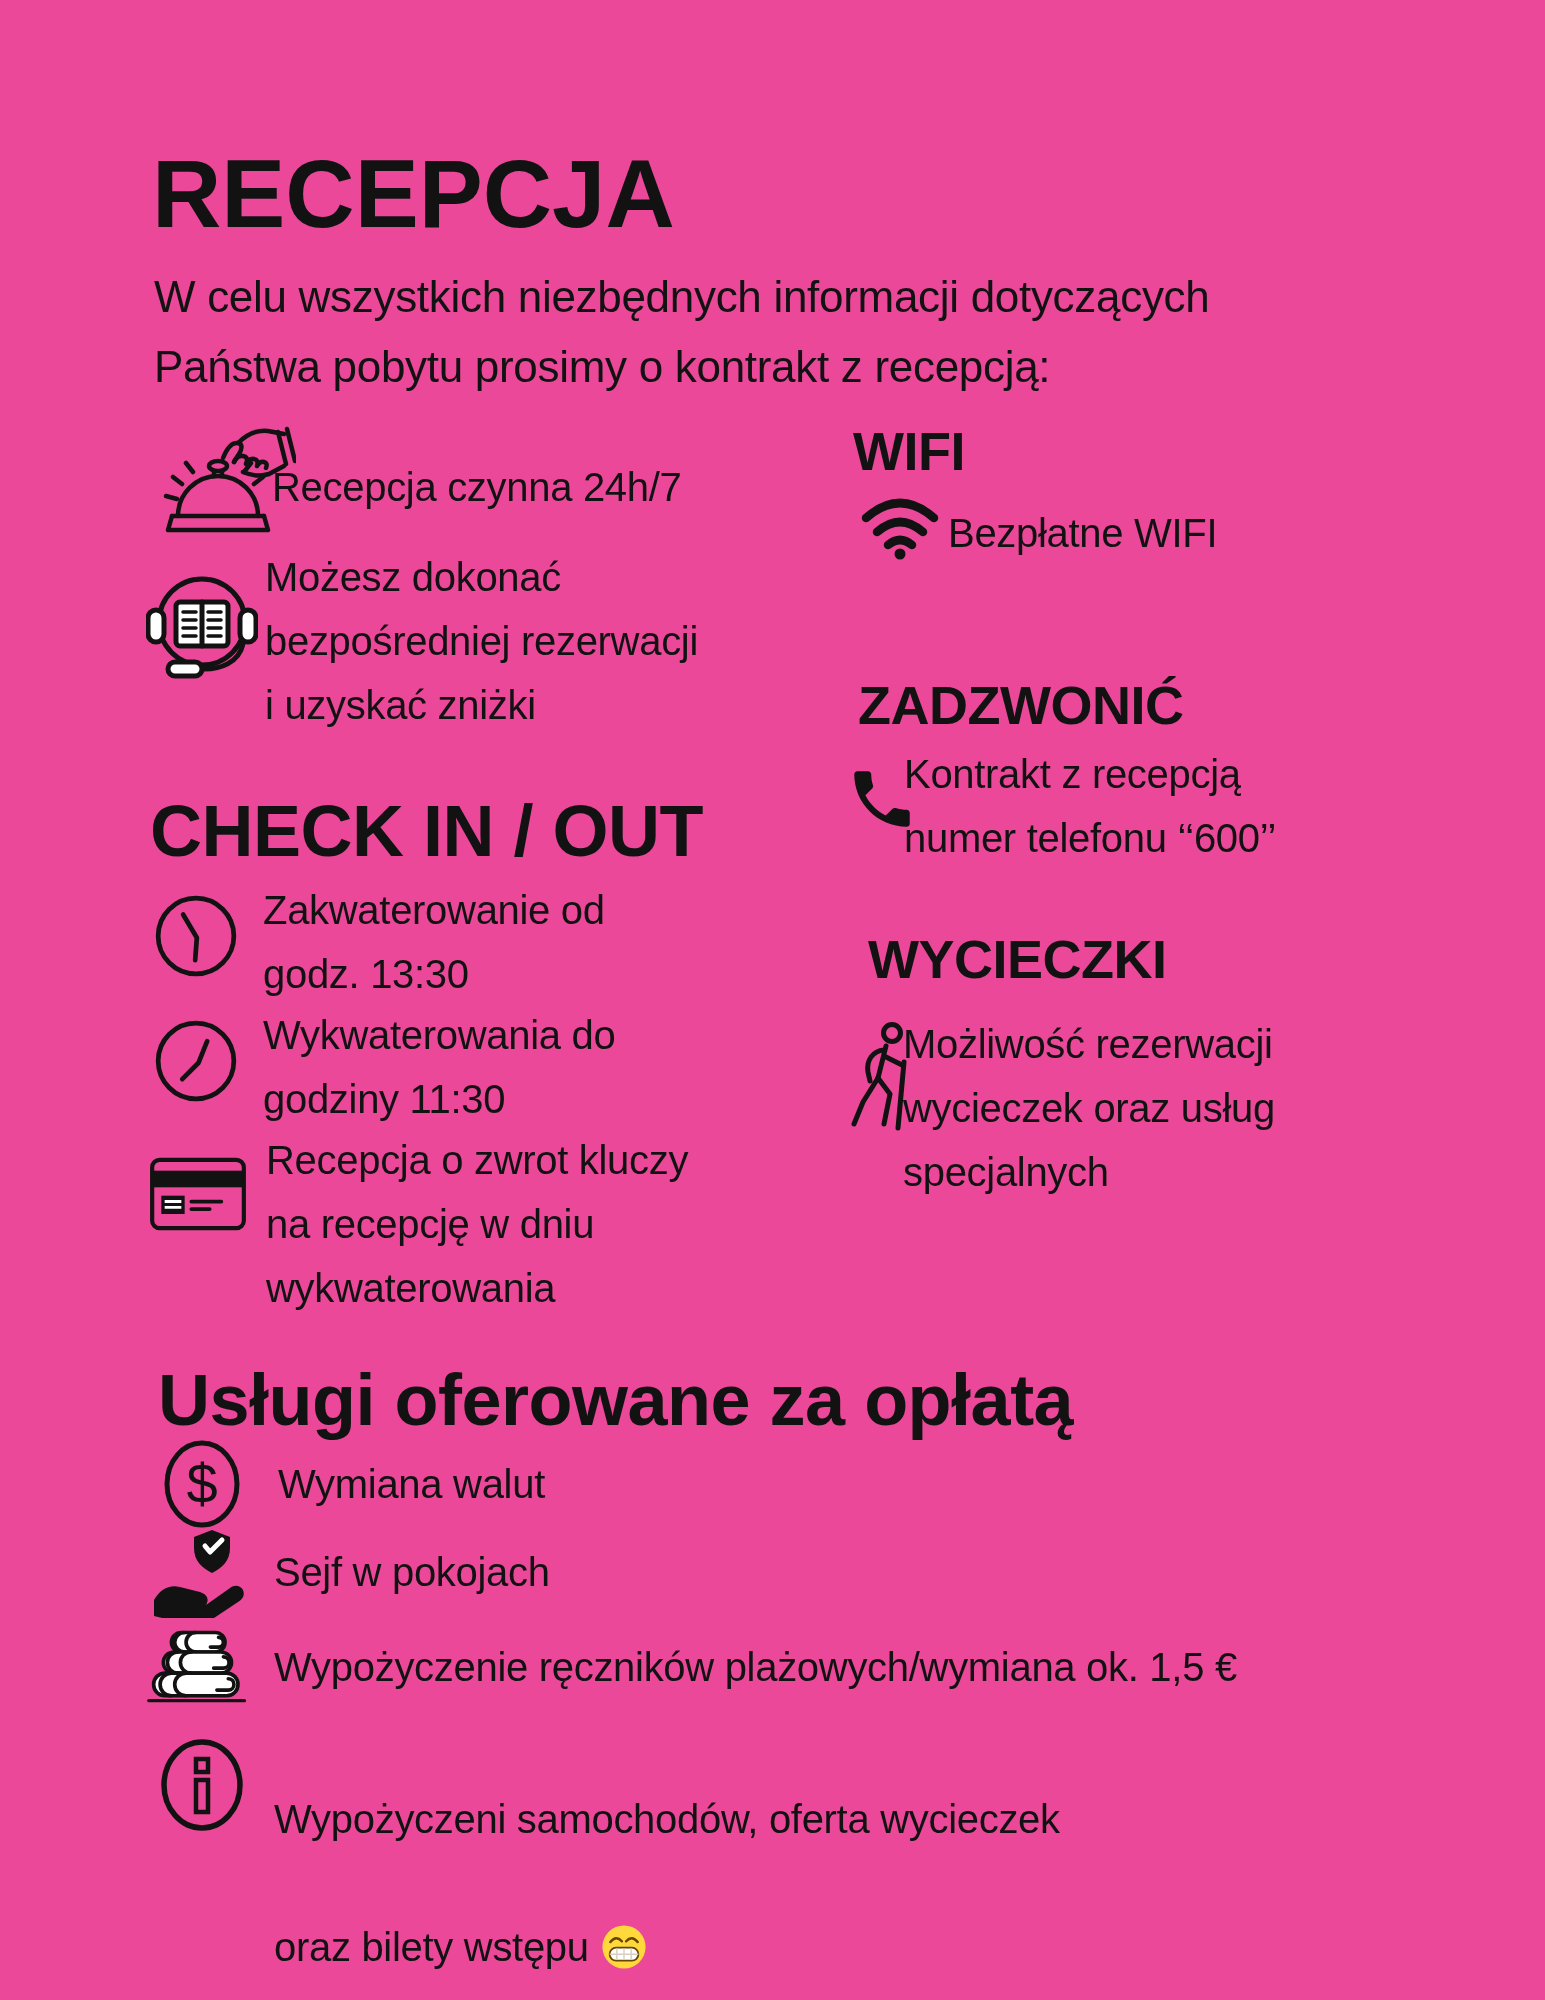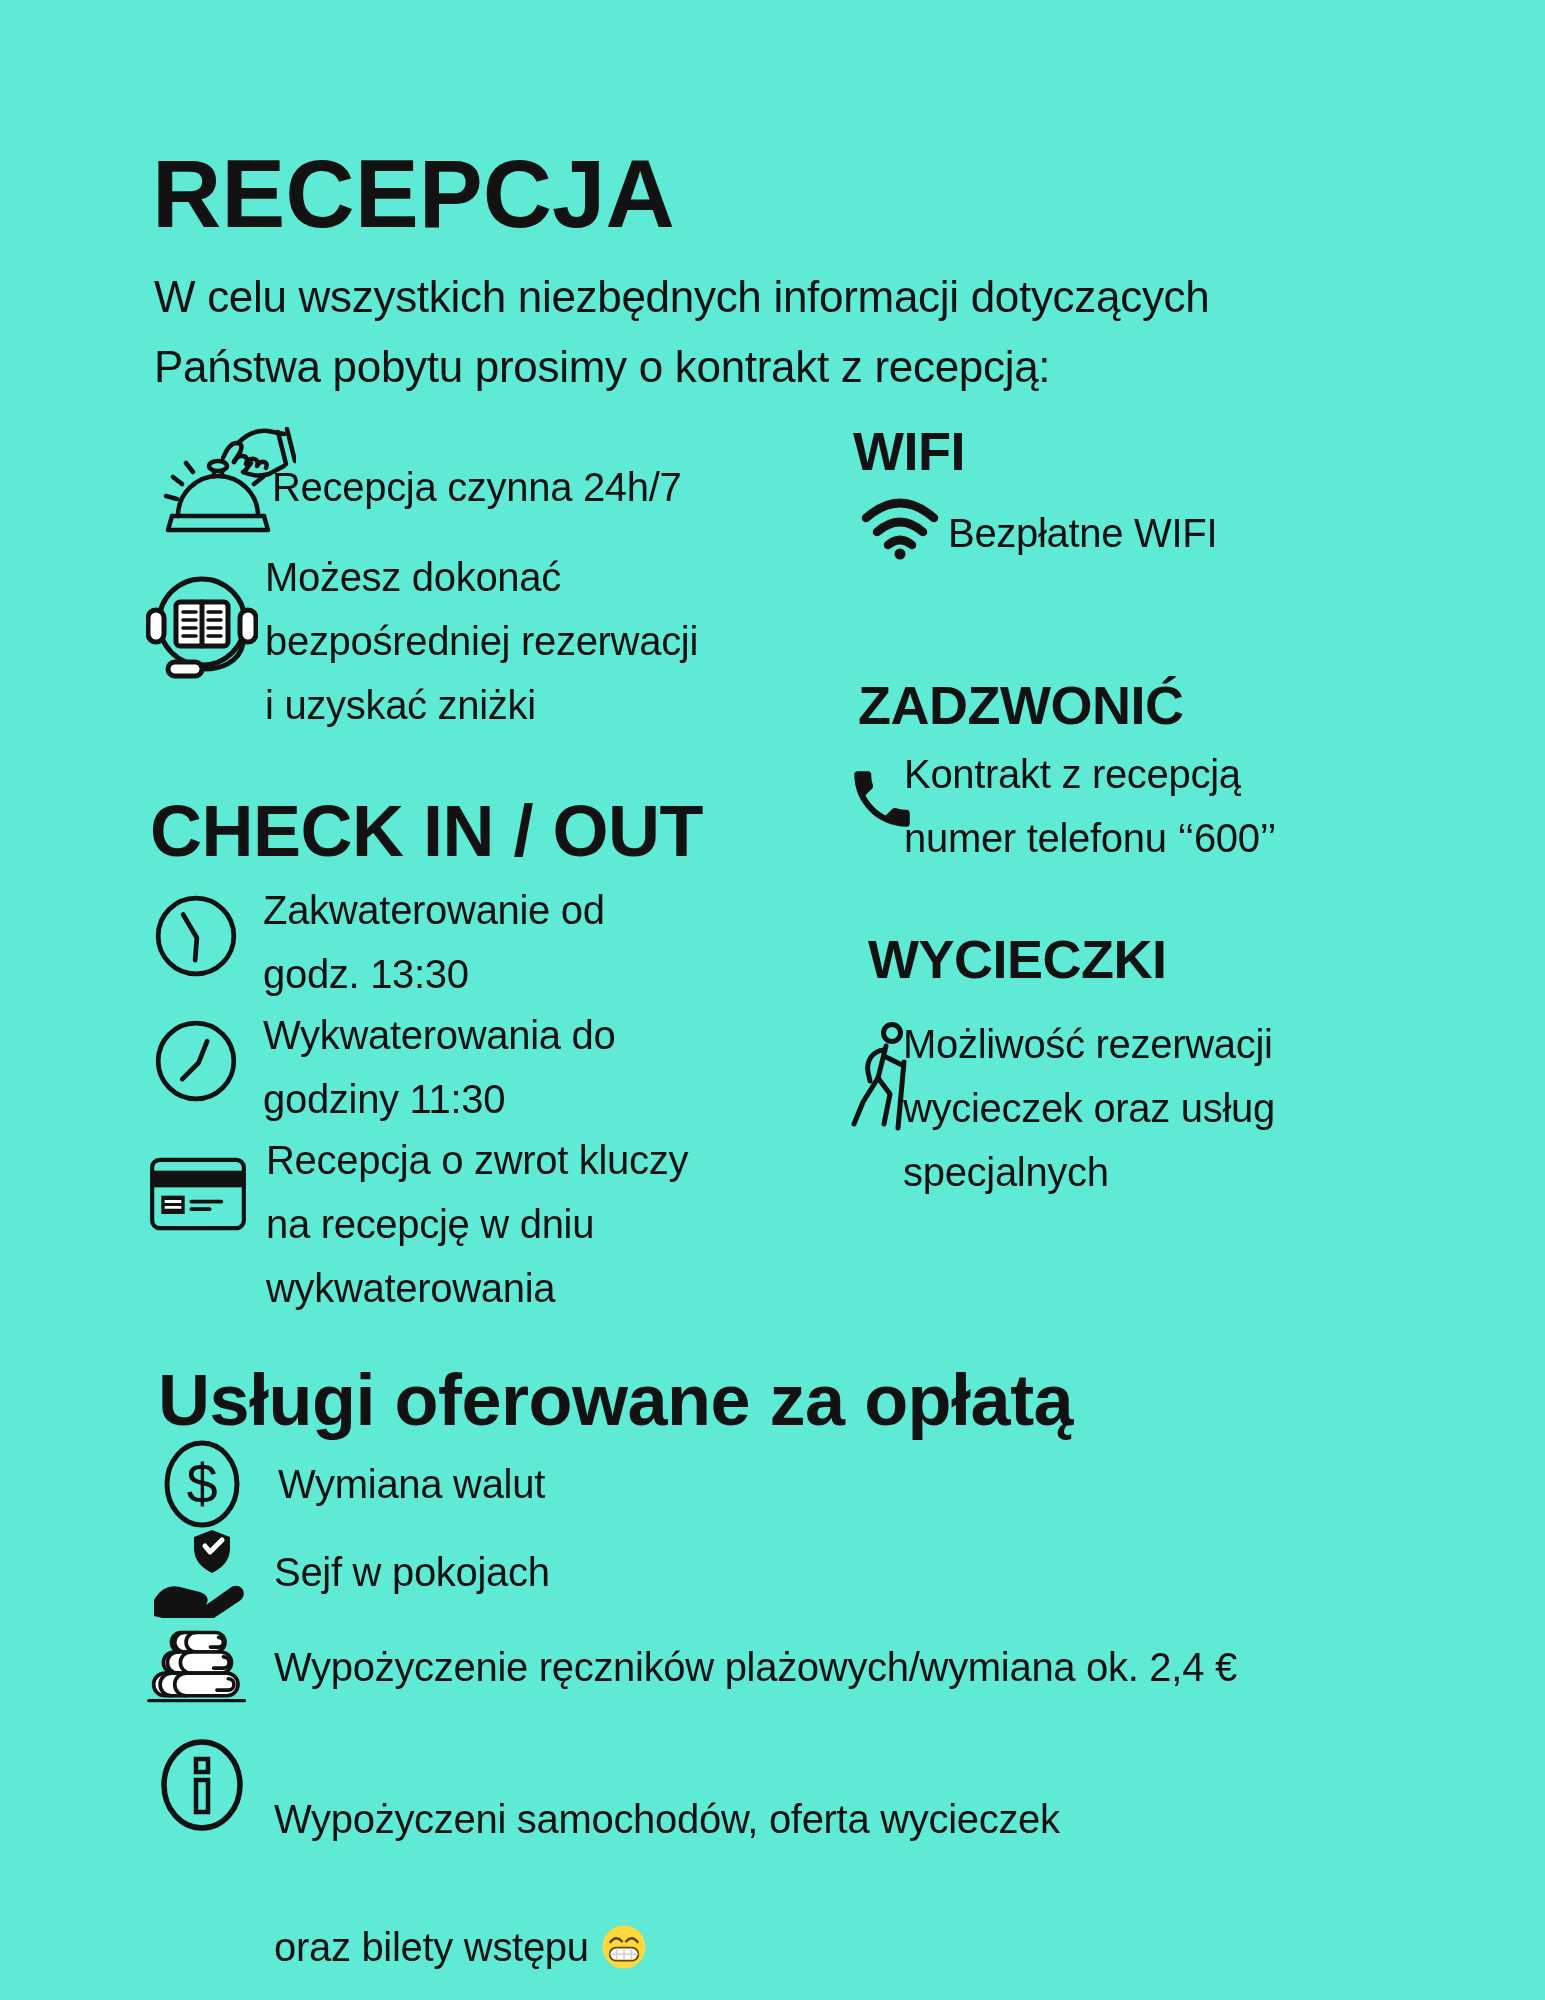--- a/index.html
+++ b/index.html
@@ -1,19 +1,19 @@
 <!DOCTYPE html>
 <html><head>
 <meta charset="utf-8">
 <style>
   html,body{margin:0;padding:0;background:#ffffff;}
   .page{
     position:relative;
     width:1545px;height:2000px;
-    background:#5eead4;
+    background:#ec4899;
     color:#121212;
     font-family:"Liberation Sans",sans-serif;
     overflow:hidden;
   }
   .abs{position:absolute;}
   .title{
     font-size:96px;
     font-weight:900;
     letter-spacing:0px;
     line-height:1;
@@ -184,21 +184,21 @@
       <path d="M94,14 a6,6 0 0 1 0,12 h-10" fill="none"></path>
       <rect x="26" y="32" width="84" height="26" rx="13"></rect>
       <path d="M44,32 a13,13 0 0 0 0,26 M60,32 a13,13 0 0 0 0,26" fill="none"></path>
       <path d="M100,38 a7,7 0 0 1 0,14 h-12" fill="none"></path>
       <rect x="14" y="58" width="104" height="28" rx="14"></rect>
       <path d="M36,58 a14,14 0 0 0 0,28 M54,58 a14,14 0 0 0 0,28" fill="none"></path>
       <path d="M106,65 a7,7 0 0 1 0,14 h-14" fill="none"></path>
       <path d="M8,92 h118" fill="none" stroke-width="4"></path>
     </svg>
   </div>
-  <div class="abs txt nowrap" style="left:274px;top:1635px;">Wypożyczenie ręczników plażowych/wymiana ok. 2,4 €</div>
+  <div class="abs txt nowrap" style="left:274px;top:1635px;">Wypożyczenie ręczników plażowych/wymiana ok. 1,5 €</div>
 
   <div class="abs" style="left:158px;top:1738px;">
     <svg width="88" height="94" viewBox="0 0 88 94" fill="none" stroke="#121212">
       <ellipse cx="44" cy="47" rx="38" ry="43" stroke-width="5.5"></ellipse>
       <rect x="38" y="21" width="12" height="13" stroke-width="4.5"></rect>
       <rect x="38" y="42" width="12" height="32" stroke-width="4.5"></rect>
     </svg>
   </div>
   <div class="abs txt" style="left:274px;top:1723px;width:1100px;">
     <span class="line">Wypożyczeni samochodów, oferta wycieczek</span>

